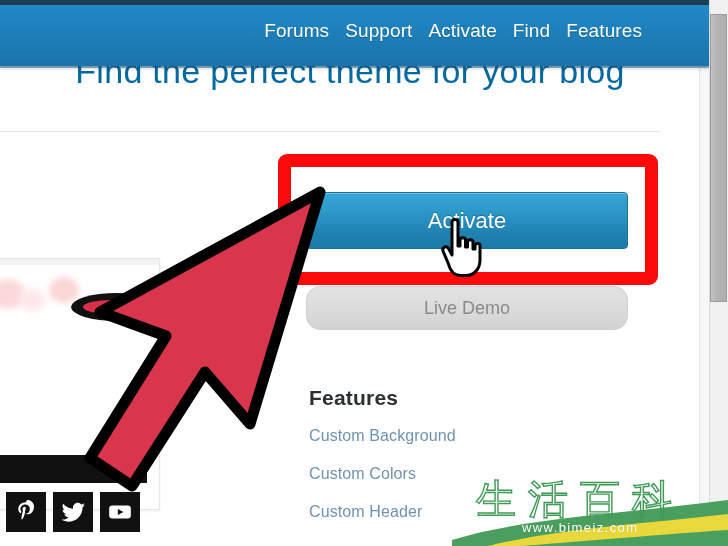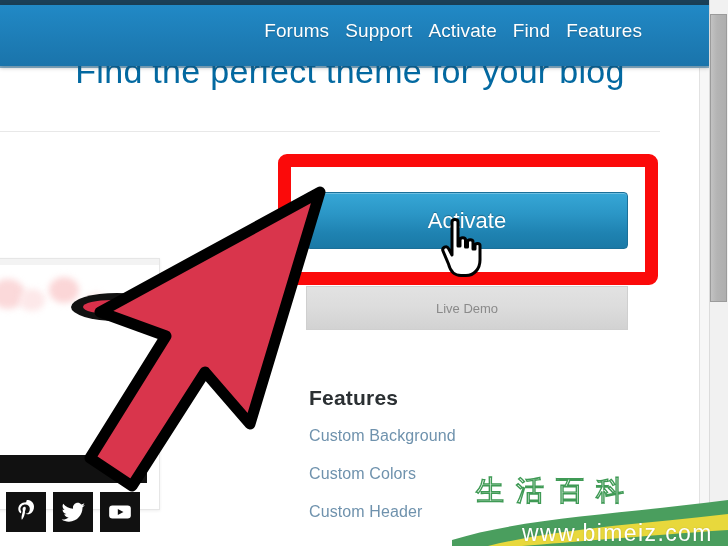--- a/index.html
+++ b/index.html
@@ -212,29 +212,29 @@
     text-shadow: 0 -1px 1px rgba(0,0,0,0.28);
     cursor: pointer;
     box-shadow: inset 0 1px 0 rgba(255,255,255,0.28);
   }
   .demo-btn {
     position: absolute;
     left: 306px;
     top: 286px;
     width: 322px;
     height: 44px;
-    border-radius: 0;
+    border-radius: 14px;
     background: linear-gradient(180deg, #e2e2e2 0%, #dcdcdc 50%, #d2d2d2 100%);
     border: 1px solid #cfcfcf;
     box-sizing: border-box;
     display: flex;
     align-items: center;
     justify-content: center;
     color: #8a8a8a;
-    font-size: 13px;
+    font-size: 18px;
     cursor: pointer;
   }
 
   .features-block {
     position: absolute;
     left: 309px;
     top: 386px;
     width: 300px;
   }
   .features-title {
@@ -315,32 +315,32 @@
     left: 452px;
     top: 470px;
     width: 276px;
     height: 76px;
     pointer-events: none;
   }
   .wm-cn {
     position: absolute;
     left: 24px;
     top: 2px;
-    font-size: 28px;
+    font-size: 40px;
     letter-spacing: 12px;
     color: transparent;
     -webkit-text-stroke: 1.4px #3f9a55;
     font-family: "DejaVu Sans", sans-serif;
     white-space: nowrap;
   }
   .wm-url {
     position: absolute;
     left: 70px;
     top: 50px;
-    font-size: 23px;
+    font-size: 13px;
     color: #ffffff;
     letter-spacing: 1.4px;
     font-family: "Liberation Sans", sans-serif;
     text-shadow: 0 0 2px rgba(0,0,0,0.15);
     white-space: nowrap;
   }
 </style>
 </head>
 <body>
 

